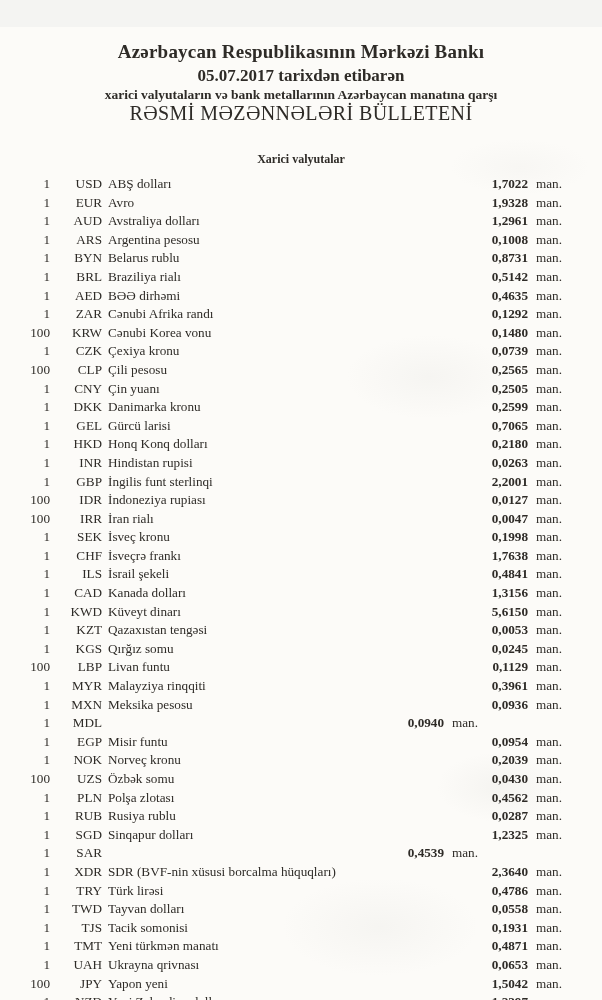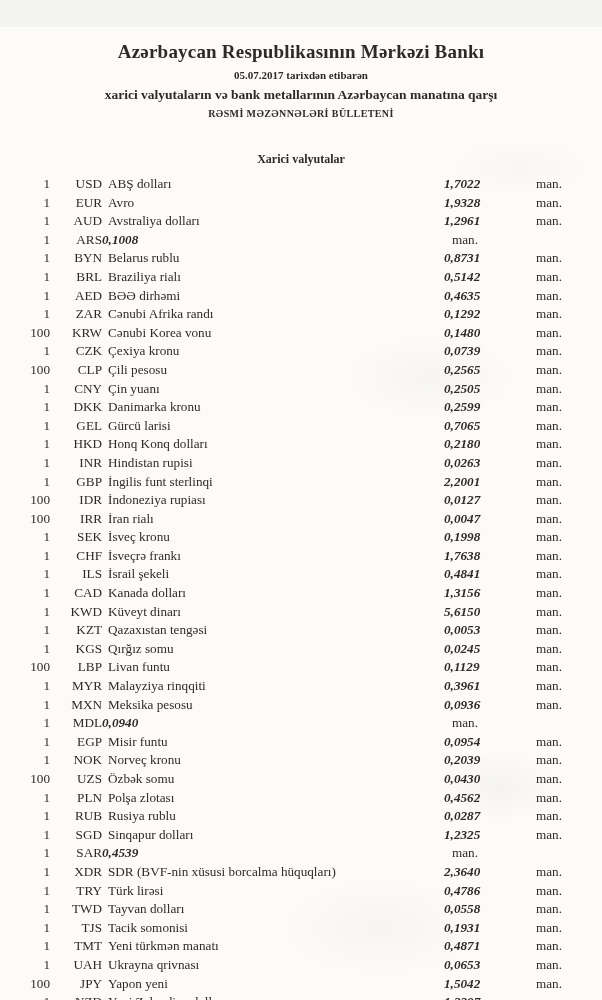--- a/index.html
+++ b/index.html
@@ -16,37 +16,37 @@
       radial-gradient(ellipse 90px 50px at 500px 760px, rgba(190,190,185,0.12), transparent 70%),
       radial-gradient(ellipse 140px 70px at 380px 900px, rgba(190,190,185,0.10), transparent 70%),
       radial-gradient(ellipse 100px 40px at 520px 140px, rgba(195,195,190,0.08), transparent 70%),
       #fcfbf8;
     color: #2e2b27;
     overflow: hidden;
     margin-top: 27px;
   }
   .header { text-align: center; padding-top: 13px; }
   .title   { font-size: 19px;   font-weight: bold; line-height: 24px; letter-spacing: 0.2px; }
-  .date    { font-size: 11px; font-weight: bold; line-height: 19px; margin-top: 2px; }
+  .date    { font-size: 17px; font-weight: bold; line-height: 19px; margin-top: 2px; }
   .subtitle{ font-size: 13.5px; font-weight: bold; line-height: 19px; }
-  .bulletin{ font-size: 10px; font-weight: bold; line-height: 19px; letter-spacing: 0.4px; }
+  .bulletin{ font-size: 20px; font-weight: normal; line-height: 19px; letter-spacing: 0.4px; }
   .section-title {
     text-align: center; font-weight: bold;
     font-size: 12px; line-height: 18px; margin-top: 27px;
   }
   .rates { margin-top: 7px; padding-right: 26px; }
   .row {
     display: grid;
     grid-template-columns: 50px 52px 1fr 84px 48px;
     font-size: 13.2px; line-height: 18.6px;
   }
   .qty  { text-align: right; }
   .code { text-align: right; }
   .name { padding-left: 6px; }
-  .rate { text-align: left; font-weight: bold; font-style: italic; }
+  .rate { text-align: right; font-weight: bold; }
   .unit { padding-left: 8px; }
 </style>
 </head>
 <body>
 
 <div class="page">
   <div class="header">
     <div class="title">Azərbaycan Respublikasının Mərkəzi Bankı</div>
     <div class="date">05.07.2017 tarixdən etibarən</div>
     <div class="subtitle">xarici valyutaların və bank metallarının Azərbaycan manatına qarşı</div>
@@ -76,20 +76,21 @@
     <span class="qty">1</span>
     <span class="code">AUD</span>
     <span class="name">Avstraliya dolları</span>
     <span class="rate">1,2961</span>
     <span class="unit">man.</span>
   </div>
 
   <div class="row">
     <span class="qty">1</span>
     <span class="code">ARS</span>
+    <span class="name">Argentina pesosu</span>
     <span class="rate">0,1008</span>
     <span class="unit">man.</span>
   </div>
 
   <div class="row">
     <span class="qty">1</span>
     <span class="code">BYN</span>
     <span class="name">Belarus rublu</span>
     <span class="rate">0,8731</span>
     <span class="unit">man.</span>

